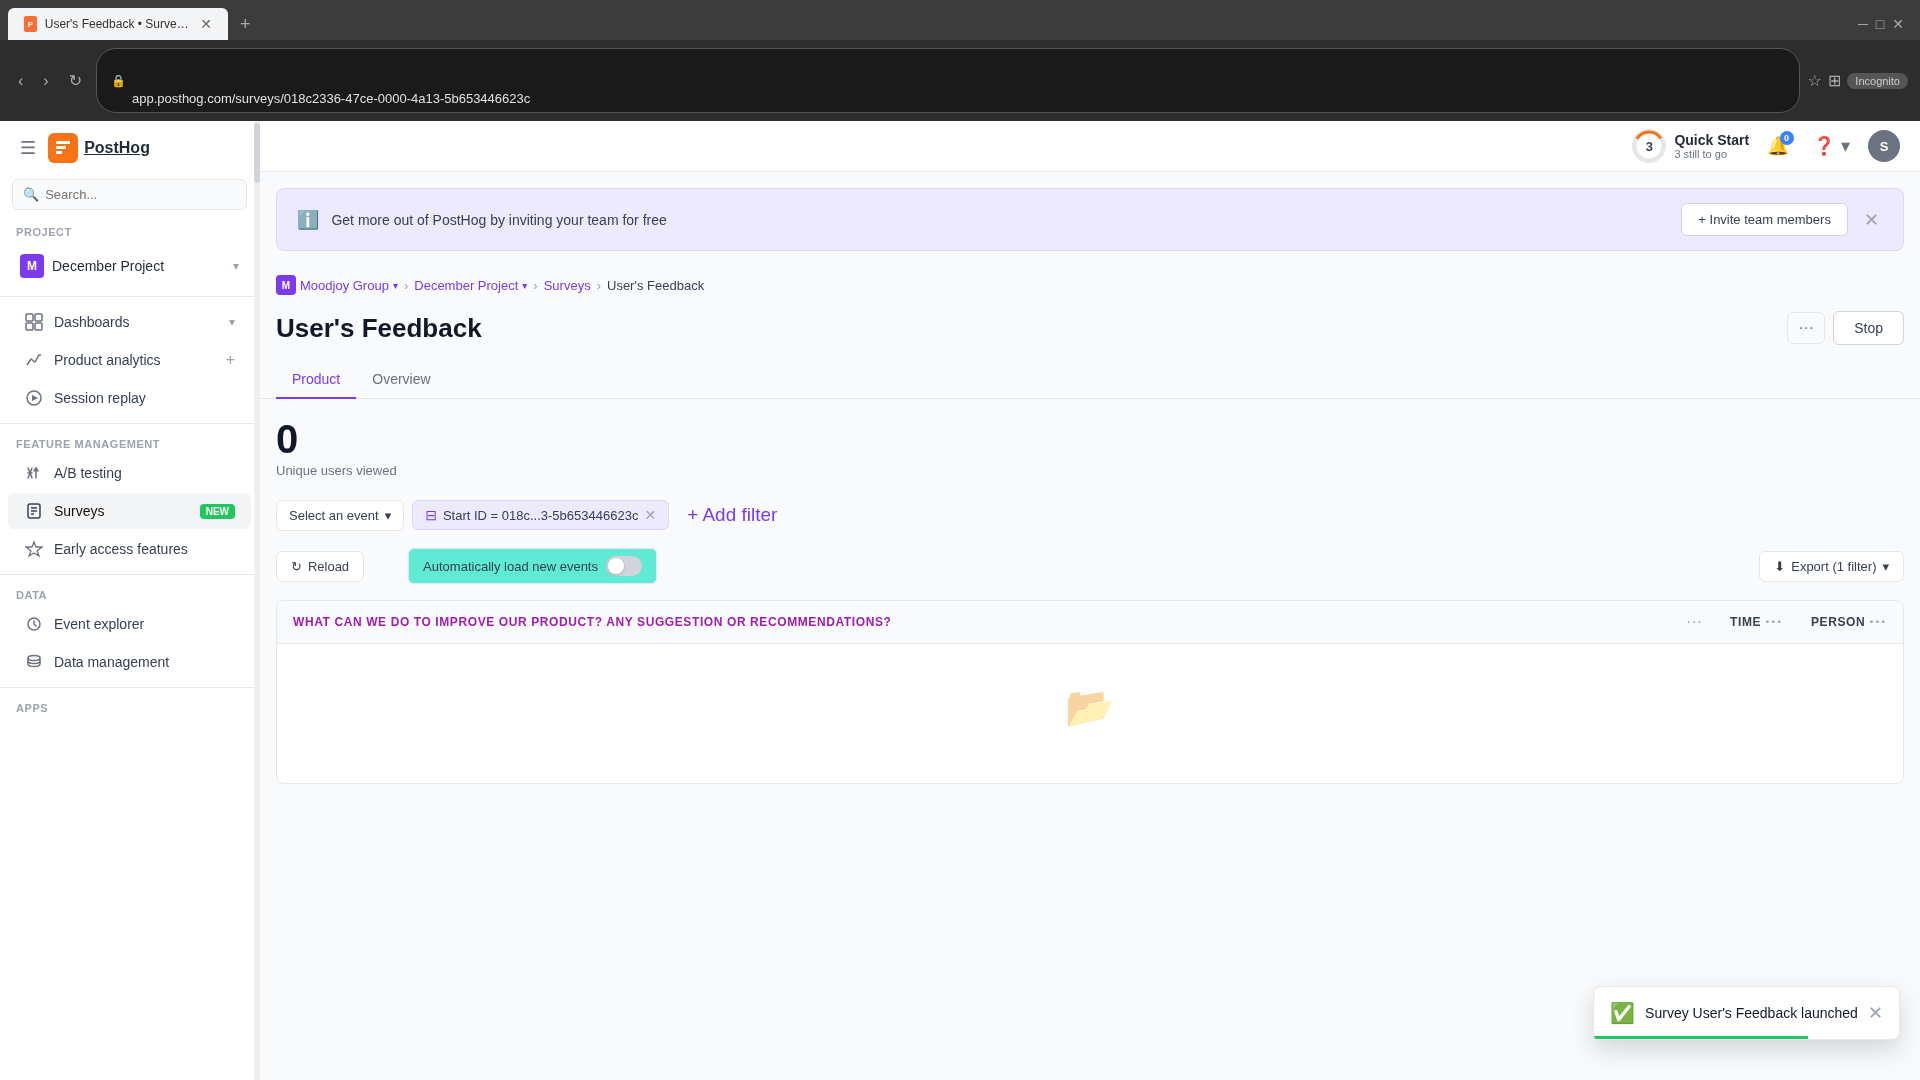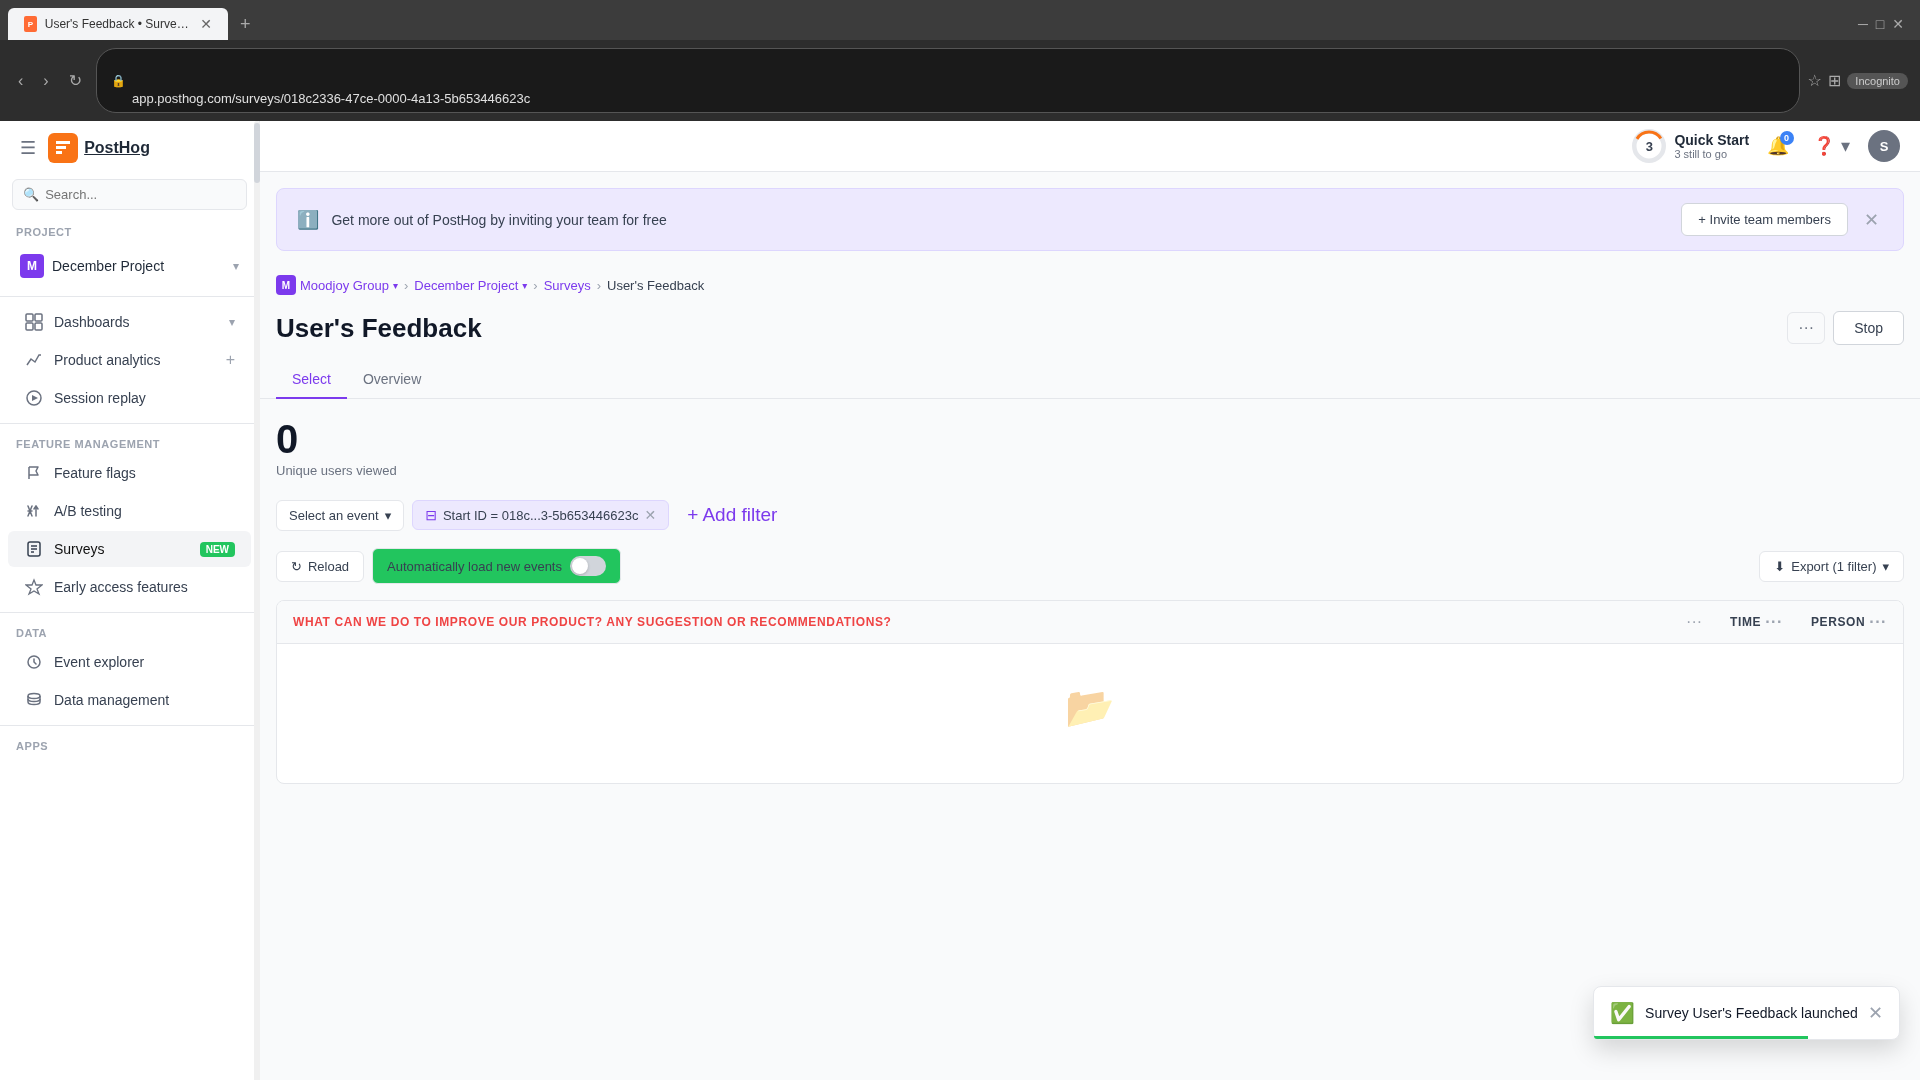--- a/index.html
+++ b/index.html
@@ -99,29 +99,29 @@
     .filters-bar { display: flex; align-items: center; gap: 8px; padding: 8px 16px; }
     .event-select { display: flex; align-items: center; gap: 6px; background: white; border: 1px solid #e5e7eb; border-radius: 6px; padding: 7px 12px; font-size: 13px; cursor: pointer; color: #374151; }
     .filter-chip { display: flex; align-items: center; gap: 6px; background: #ede9fe; border: 1px solid #ddd6fe; border-radius: 6px; padding: 6px 12px; font-size: 13px; color: #374151; }
     .filter-chip-icon { color: #7c3aed; font-size: 14px; }
     .filter-chip-close { cursor: pointer; color: #9ca3af; font-size: 14px; }
     .add-filter-btn { display: flex; align-items: center; gap: 4px; color: #7c3aed; font-size: 19px; cursor: pointer; padding: 6px 10px; border-radius: 6px; }
 
     
     .actions-bar { display: flex; align-items: center; gap: 8px; padding: 8px 16px; }
     .reload-btn { display: flex; align-items: center; gap: 6px; background: white; border: 1px solid #e5e7eb; border-radius: 6px; padding: 7px 14px; font-size: 13px; cursor: pointer; color: #374151; }
-    .auto-load { display: flex; align-items: center; gap: 8px; background: #22c55e; border: 1px solid #e5e7eb; border-radius: 6px; padding: 7px 14px; font-size: 13px; color: #374151; }
+    .auto-load { display: flex; align-items: center; gap: 8px; background: #5eead4; border: 1px solid #e5e7eb; border-radius: 6px; padding: 7px 14px; font-size: 13px; color: #374151; margin-left: 36px; }
     .toggle { width: 36px; height: 20px; background: #d1d5db; border-radius: 10px; position: relative; cursor: pointer; }
     .toggle-thumb { width: 16px; height: 16px; background: white; border-radius: 50%; position: absolute; top: 2px; left: 2px; box-shadow: 0 1px 3px rgba(0,0,0,0.2); }
     .export-btn { margin-left: auto; display: flex; align-items: center; gap: 6px; background: white; border: 1px solid #e5e7eb; border-radius: 6px; padding: 7px 14px; font-size: 13px; cursor: pointer; color: #374151; }
 
     
     .data-table { margin: 8px 16px; background: white; border: 1px solid #e5e7eb; border-radius: 8px; overflow: hidden; }
     .table-header { display: flex; align-items: center; padding: 12px 16px; background: #f9fafb; border-bottom: 1px solid #e5e7eb; gap: 8px; }
-    .table-header-title { flex: 1; font-size: 12px; font-weight: 600; color: #ef4444; text-transform: uppercase; letter-spacing: 0.05em; }
+    .table-header-title { flex: 1; font-size: 12px; font-weight: 600; color: #a21caf; text-transform: uppercase; letter-spacing: 0.05em; }
     .table-header-col { display: flex; align-items: center; gap: 4px; font-size: 12px; font-weight: 600; color: #374151; text-transform: uppercase; letter-spacing: 0.05em; }
     .col-more { color: #9ca3af; cursor: pointer; font-size: 16px; }
     .table-body { min-height: 120px; display: flex; align-items: center; justify-content: center; }
     .empty-state { display: flex; flex-direction: column; align-items: center; justify-content: center; padding: 40px; color: #9ca3af; }
     .empty-icon { font-size: 40px; margin-bottom: 12px; opacity: 0.5; }
 
     
     .toast { position: fixed; bottom: 40px; right: 20px; background: white; border: 1px solid #e5e7eb; border-radius: 8px; padding: 14px 16px; display: flex; align-items: center; gap: 10px; box-shadow: 0 10px 25px rgba(0,0,0,0.15); min-width: 280px; z-index: 1000; }
     .toast-icon { color: #22c55e; font-size: 20px; }
     .toast-text { flex: 1; font-size: 14px; font-weight: 500; color: #111827; }
@@ -224,28 +224,20 @@
               <polygon points="7,6 13,9 7,12" fill="#6b7280"></polygon>
             </svg>
         </span>
         <span class="sidebar-item-label">Session replay</span>
       </div>
 
       <div class="divider"></div>
 
       <div class="sidebar-section-label">FEATURE MANAGEMENT</div>
 
-      <div class="sidebar-item">
-        <span class="sidebar-item-icon">
-          <svg width="18" height="18" viewBox="0 0 18 18" fill="none">
-              <path d="M4 3v12M4 3h9l-2 4 2 4H4" stroke="#6b7280" stroke-width="1.5" stroke-linejoin="round"></path>
-            </svg>
-        </span>
-        <span class="sidebar-item-label">Feature flags</span>
-      </div>
 
       <div class="sidebar-item">
         <span class="sidebar-item-icon">
           <svg width="18" height="18" viewBox="0 0 18 18" fill="none">
               <path d="M3 14l4-10M7 14l-4-10M3 9h4M11 4v10M11 4l2 3M11 4l-2 3" stroke="#6b7280" stroke-width="1.5" stroke-linecap="round"></path>
             </svg>
         </span>
         <span class="sidebar-item-label">A/B testing</span>
       </div>
 
@@ -359,21 +351,21 @@
         <span class="breadcrumb-current">User's Feedback</span>
       </div>
 
       <div class="page-header">
         <h1 class="page-title">User's Feedback</h1>
         <button class="more-btn">···</button>
         <button class="stop-btn">Stop</button>
       </div>
 
       <div class="tabs">
-        <div class="tab active">Select</div>
+        <div class="tab active">Product</div>
         <div class="tab">Overview</div>
       </div>
 
       <div class="stats-section">
         <div class="stat-number">0</div>
         <div class="stat-label">Unique users viewed</div>
       </div>
 
       <div class="filters-bar">
         <div class="event-select">

